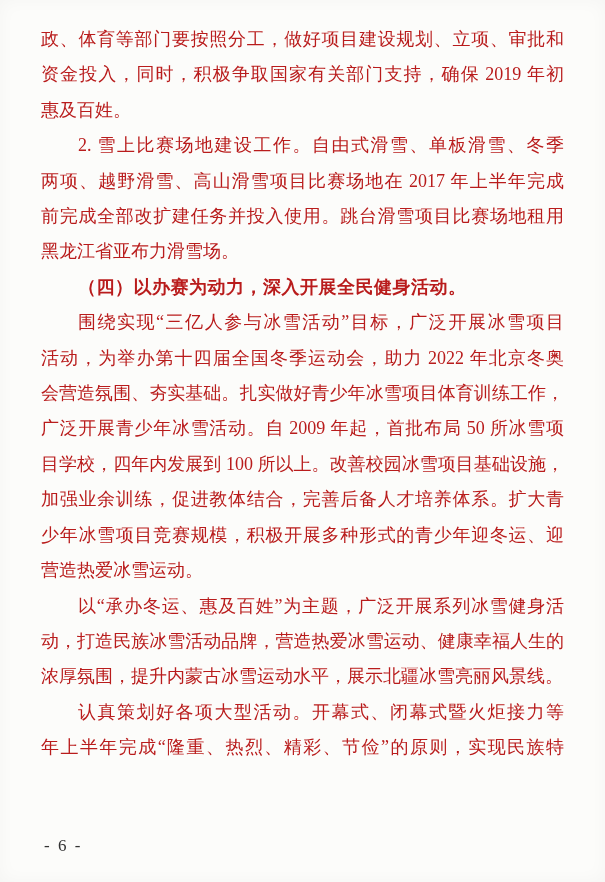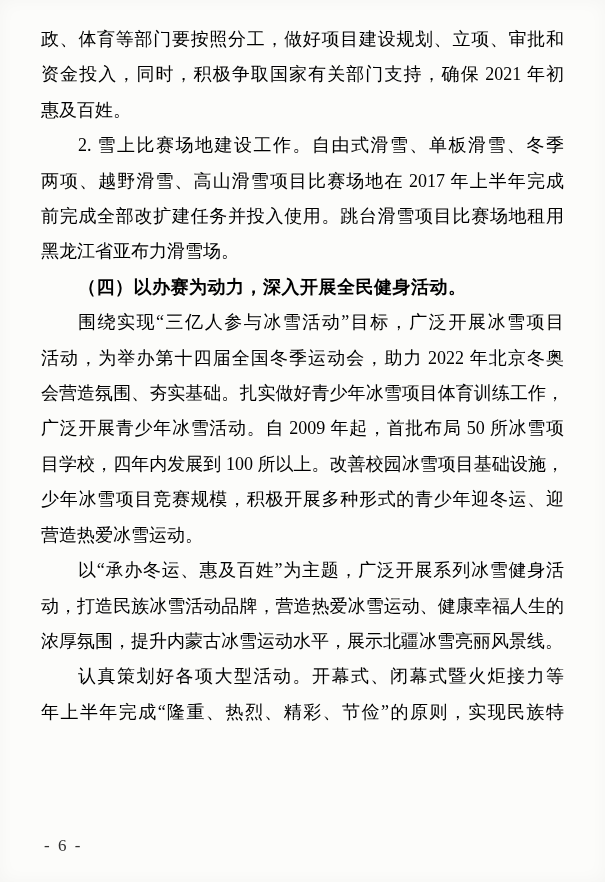--- a/index.html
+++ b/index.html
@@ -52,34 +52,35 @@
     font-family: "Liberation Serif", "DejaVu Serif", serif;
     font-size: 17px;
     color: #333333;
     letter-spacing: 2px;
   }
 </style>
 </head>
 <body>
 
 <div class="paper" style="background: rgb(252, 252, 250);">
-  <div class="doc-text" style="color: #000000;">
+  <div class="doc-text" style="color: #b91c1c;">
       <div class="line justify">政、体育等部门要按照分工，做好项目建设规划、立项、审批和</div>
-      <div class="line justify">资金投入，同时，积极争取国家有关部门支持，确保 2021 年初</div>
+      <div class="line justify">资金投入，同时，积极争取国家有关部门支持，确保 2019 年初</div>
       <div class="line">惠及百姓。</div>
       <div class="line indent justify">2. 雪上比赛场地建设工作。自由式滑雪、单板滑雪、冬季</div>
       <div class="line justify">两项、越野滑雪、高山滑雪项目比赛场地在 2017 年上半年完成</div>
       <div class="line justify">前完成全部改扩建任务并投入使用。跳台滑雪项目比赛场地租用</div>
       <div class="line">黑龙江省亚布力滑雪场。</div>
       <div class="line indent heading">（四）以办赛为动力，深入开展全民健身活动。</div>
       <div class="line indent justify">围绕实现“三亿人参与冰雪活动”目标，广泛开展冰雪项目</div>
       <div class="line justify">活动，为举办第十四届全国冬季运动会，助力 2022 年北京冬奥</div>
       <div class="line justify">会营造氛围、夯实基础。扎实做好青少年冰雪项目体育训练工作，</div>
       <div class="line justify">广泛开展青少年冰雪活动。自 2009 年起，首批布局 50 所冰雪项</div>
       <div class="line justify">目学校，四年内发展到 100 所以上。改善校园冰雪项目基础设施，</div>
+      <div class="line justify">加强业余训练，促进教体结合，完善后备人才培养体系。扩大青</div>
       <div class="line justify">少年冰雪项目竞赛规模，积极开展多种形式的青少年迎冬运、迎</div>
       <div class="line">营造热爱冰雪运动。</div>
       <div class="line indent justify">以“承办冬运、惠及百姓”为主题，广泛开展系列冰雪健身活</div>
       <div class="line justify">动，打造民族冰雪活动品牌，营造热爱冰雪运动、健康幸福人生的</div>
       <div class="line">浓厚氛围，提升内蒙古冰雪运动水平，展示北疆冰雪亮丽风景线。</div>
       <div class="line indent justify">认真策划好各项大型活动。开幕式、闭幕式暨火炬接力等</div>
       <div class="line justify">年上半年完成“隆重、热烈、精彩、节俭”的原则，实现民族特</div>
     </div>
   <div class="page-footer">- 6 -</div>
 </div>

